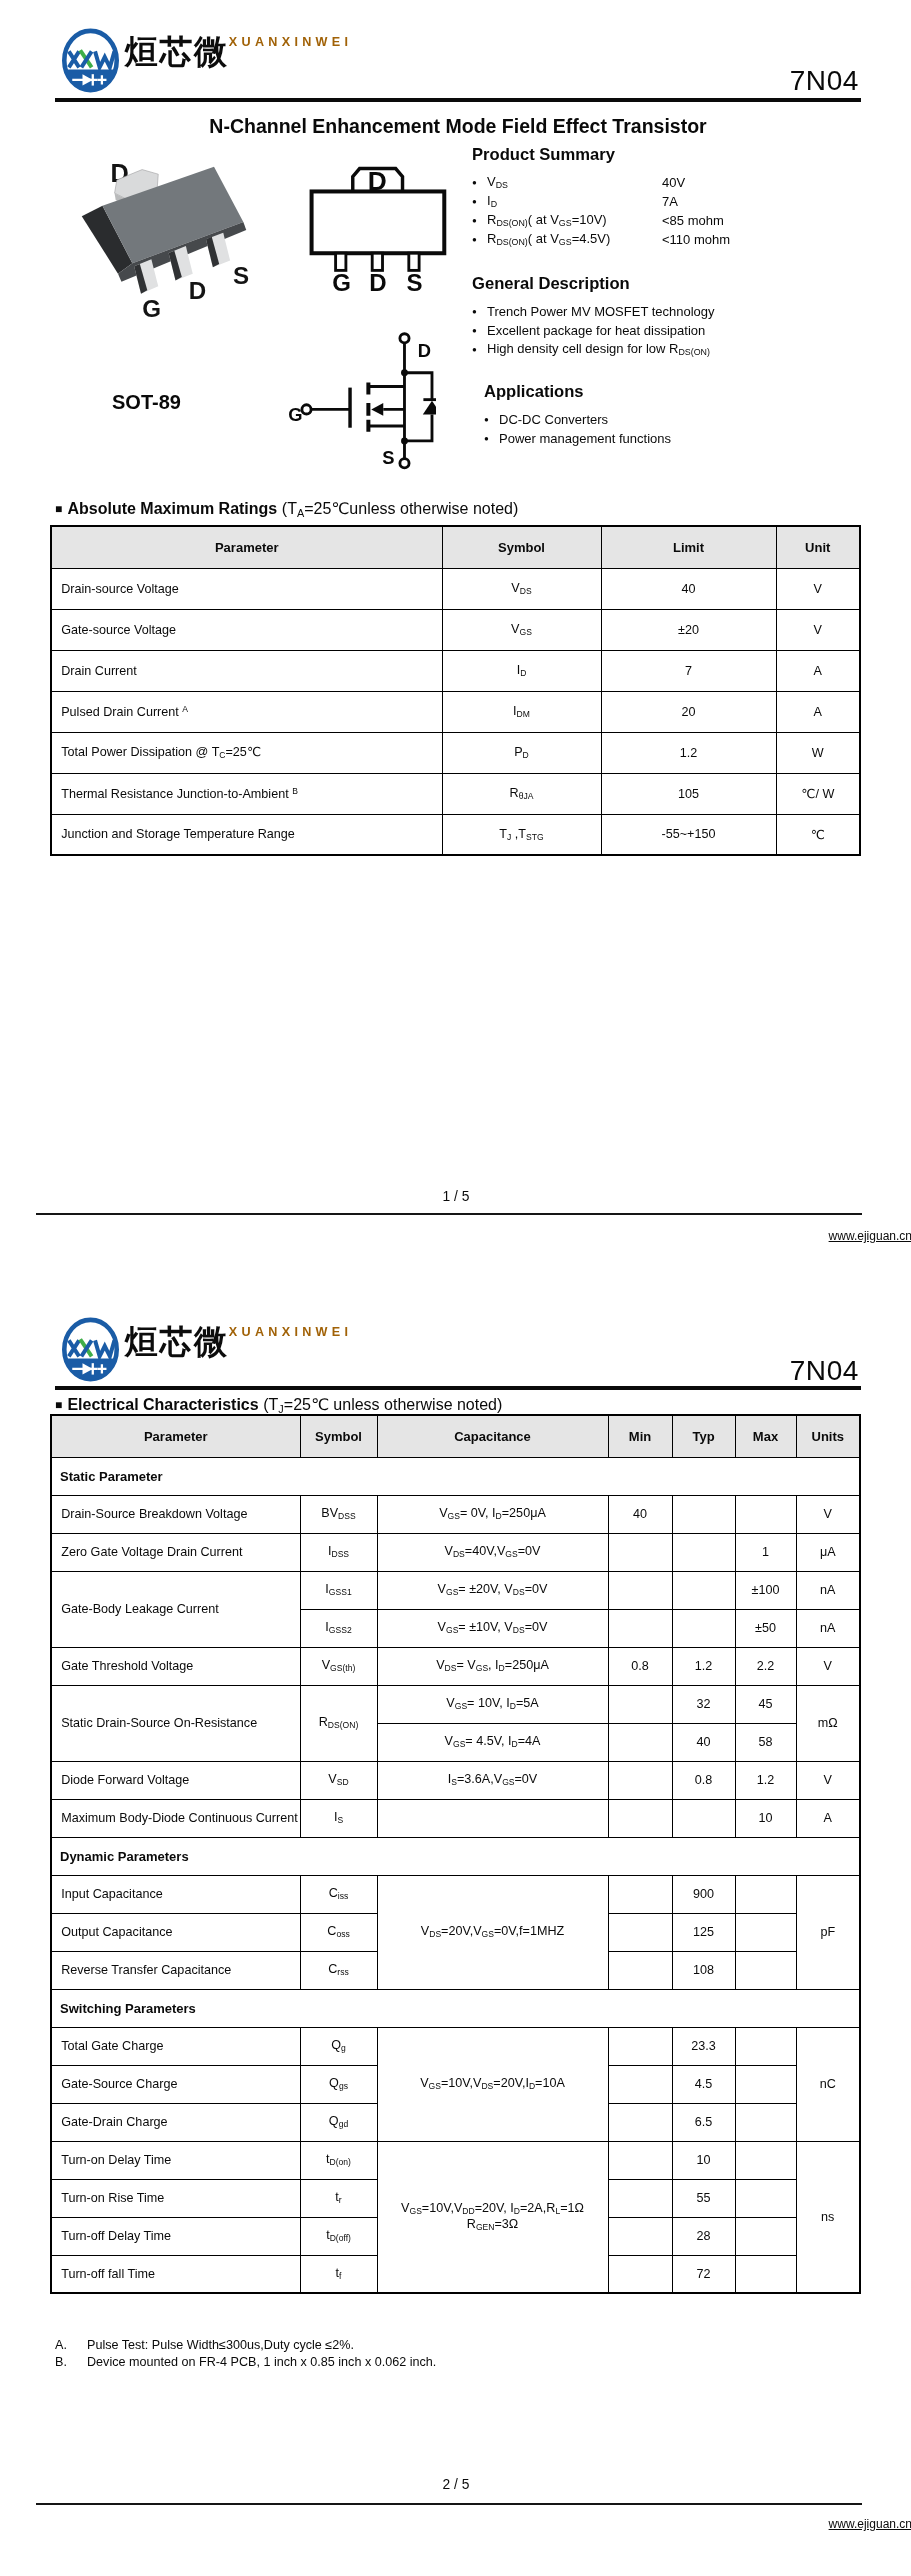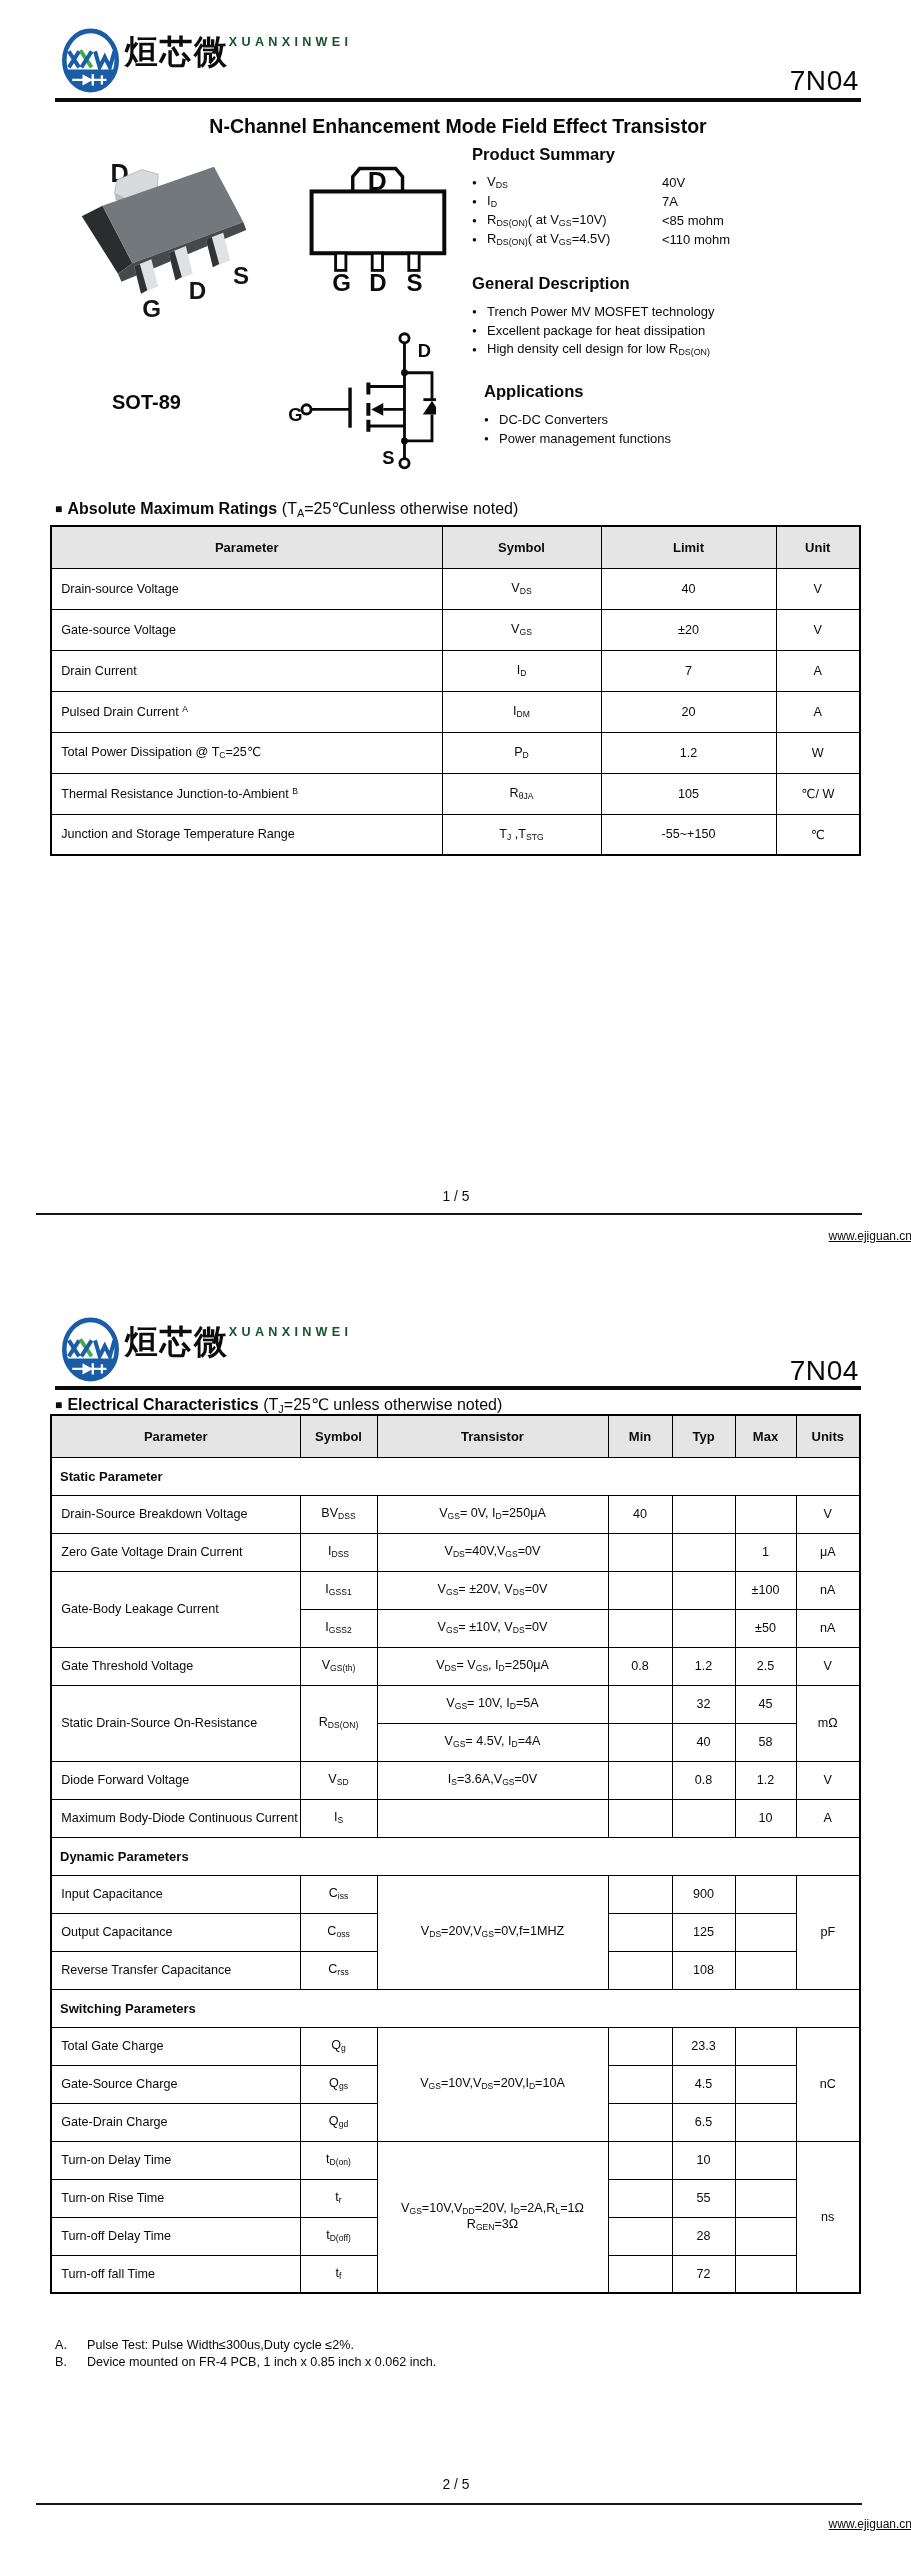--- a/index.html
+++ b/index.html
@@ -6,21 +6,21 @@
   body{width:912px;height:2576px;position:relative;overflow:hidden;
        font-family:"Liberation Sans","DejaVu Sans",sans-serif;color:#0a0a0a;}
   .abs{position:absolute;}
   sub{font-size:68%;vertical-align:-0.28em;}
   sup{font-size:68%;vertical-align:0.45em;}
 
   
   .logo{display:flex;gap:5.7px;}
   .logo-text{display:flex;margin-top:6.9px;}
   .logo-cn{font-size:33px;font-weight:900;letter-spacing:1.7px;line-height:36px;color:#0c0c0c;}
-  .logo-en{font-size:12.6px;font-weight:600;letter-spacing:4.3px;color:#14532d;margin-top:1.1px;}
+  .logo-en{font-size:12.6px;font-weight:600;letter-spacing:4.3px;color:#a16207;margin-top:1.1px;}
   .partnum{font-size:28px;font-weight:500;letter-spacing:0.6px;color:#0a0a0a;}
   .rule{background:#0a0a0a;height:4px;}
   .doc-title{font-size:19.5px;font-weight:bold;text-align:center;margin-top:8px;}
 
   
   .h3{font-size:16.6px;font-weight:bold;margin:0 0 8px 0;}
   .brow{display:flex;align-items:center;height:19px;font-size:13px;}
   .dot{width:15px;font-size:8px;}
   .bi-name{width:175px;}
   .sec-head{font-size:16px;display:flex;align-items:center;}
@@ -290,21 +290,21 @@
       <col style="width:231px">
     <col style="width:64px">
       <col style="width:63px">
       <col style="width:61px">
       <col style="width:64px">
   </colgroup>
   <tbody>
     <tr class="t2h">
       <td class="hd">Parameter</td>
       <td class="hd">Symbol</td>
-      <td class="hd">Transistor</td>
+      <td class="hd">Capacitance</td>
       <td class="hd">Min</td>
       <td class="hd">Typ</td>
       <td class="hd">Max</td>
       <td class="hd">Units</td>
     </tr>
     <tr class="t2r">
       <td class="sect" colspan="7">Static Parameter</td>
     </tr>
     <tr class="t2r">
       <td class="param">Drain-Source Breakdown Voltage</td>
@@ -340,21 +340,21 @@
       <td></td>
       <td>±50</td>
       <td>nA</td>
     </tr>
     <tr class="t2r">
       <td class="param">Gate Threshold Voltage</td>
       <td>V<sub>GS(th)</sub></td>
       <td>V<sub>DS</sub>= V<sub>GS</sub>, I<sub>D</sub>=250μA</td>
       <td>0.8</td>
       <td>1.2</td>
-      <td>2.5</td>
+      <td>2.2</td>
       <td>V</td>
     </tr>
     <tr class="t2r">
       <td class="param" rowspan="2">Static Drain-Source On-Resistance</td>
       <td rowspan="2">R<sub>DS(ON)</sub></td>
       <td>V<sub>GS</sub>= 10V, I<sub>D</sub>=5A</td>
       <td></td>
       <td>32</td>
       <td>45</td>
       <td rowspan="2">mΩ</td>

